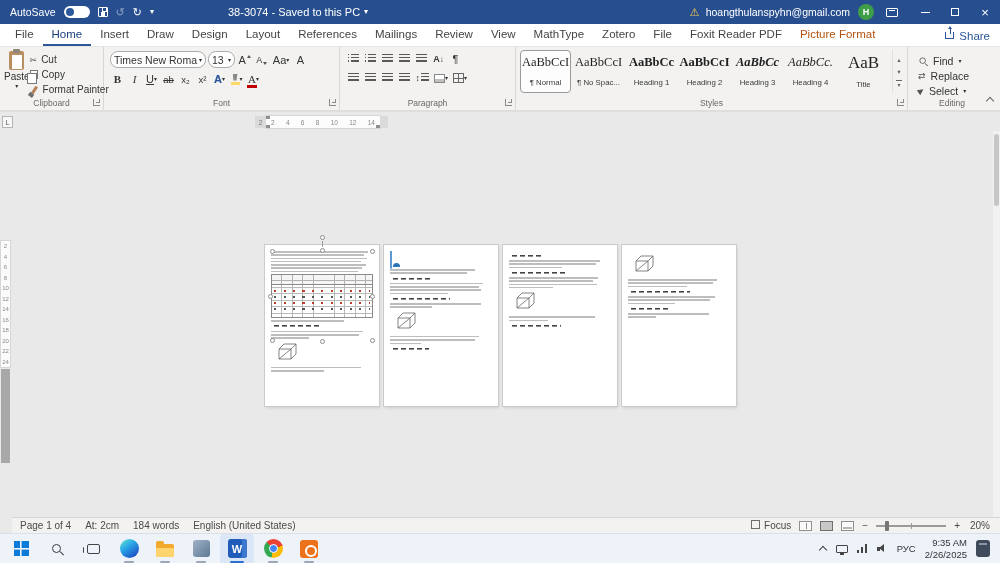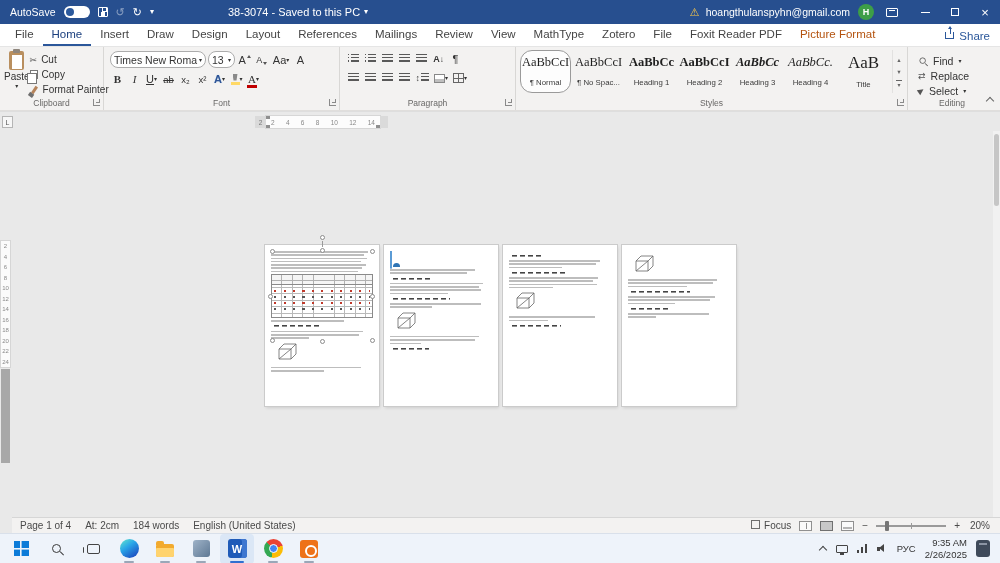--- a/index.html
+++ b/index.html
@@ -94,21 +94,21 @@
   .ic-lines.narrow{width:8px}
   .dotcol{width:1.5px;height:10px;background:repeating-linear-gradient(to bottom,#595959 0 1.2px,transparent 1.2px 3.2px);margin-right:2px;display:inline-block}
   .sortA{font-size:9px;font-weight:bold;color:#333}
   .sortarrow{font-size:8px;color:#333}
   .lsp{font-size:9px;color:#444;margin-right:1px}
   .shadeic{width:11px;height:9px;border:1px solid #888;background:linear-gradient(to bottom,#fff 55%,#bfbfbf 55%);display:inline-block}
   .bordic{width:11px;height:10px;border:1px solid #666;display:inline-block;
           background:linear-gradient(#666,#666) center/100% 1px no-repeat,linear-gradient(#666,#666) center/1px 100% no-repeat}
   .stylesbody{display:flex;padding:3px 2px 0 4px}
   .sgallery{display:flex;gap:2px}
-  .sitem{width:51px;height:43px;display:flex;flex-direction:column;align-items:center;justify-content:center;border:1px solid transparent;border-radius:12px}
+  .sitem{width:51px;height:43px;display:flex;flex-direction:column;align-items:center;justify-content:center;border:1px solid transparent;border-radius:4px}
   .sitem.sel{background:#fdfdfd;border-color:#9a9a9a}
   .sp{font-family:"Liberation Serif","DejaVu Serif",serif;font-size:12.5px;color:#1f1f1f;line-height:1.05}
   .sp.v-b{font-weight:bold}
   .sp.v-bi{font-weight:bold;font-style:italic}
   .sp.v-i{font-style:italic}
   .sp.v-t{font-size:17px}
   .sl{font-size:7.8px;color:#3b3b3b;margin-top:8px;white-space:nowrap;max-width:49px;overflow:hidden}
   .scol{display:flex;flex-direction:column;justify-content:center;gap:2px;width:13px;align-items:center;border-left:1px solid #e2e1e0;margin-left:3px}
   .sarrow{font-size:5.5px;color:#666;height:10px;display:flex;align-items:center;justify-content:center;width:100%;flex-direction:column}
   .morebar{width:6px;height:1px;background:#666;margin-bottom:1px}

